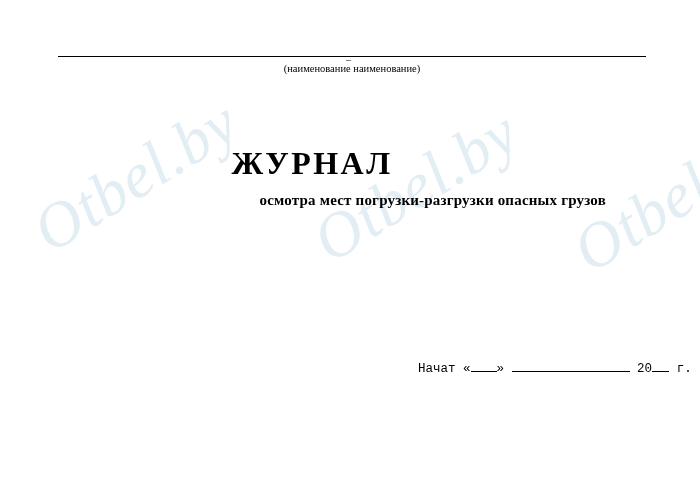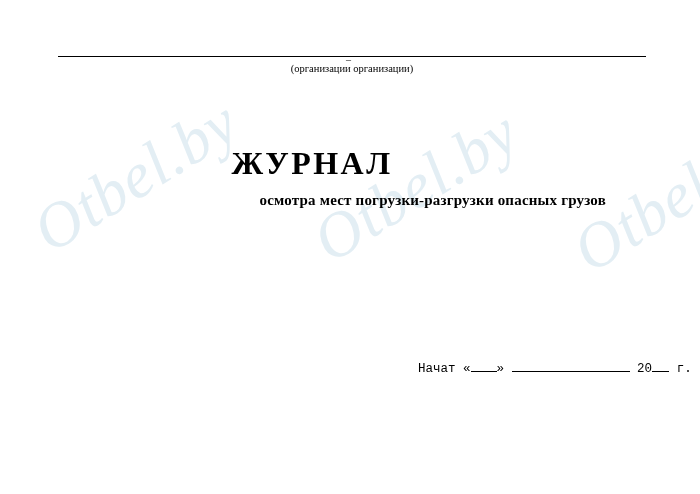--- a/index.html
+++ b/index.html
@@ -139,21 +139,21 @@
   <div class="watermark-layer">
     <div class="wm wm-1">Otbel.by</div>
     <div class="wm wm-2">Otbel.by</div>
     <div class="wm wm-3">Otbel.by</div>
   </div>
 
   <div class="content">
 
     <div class="org-line"></div>
     <div class="org-tick">_</div>
-    <div class="org-caption">(организации организации)</div>
+    <div class="org-caption">(наименование наименование)</div>
 
     <div class="doc-title">ЖУРНАЛ</div>
     <div class="doc-subtitle">осмотра мест погрузки-разгрузки опасных грузов</div>
 
     <div class="signline sign-started">
       <span>Начат</span>
       <span>«</span><span class="u u-short"></span><span>»</span>
       <span class="u u-long"></span>
       <span>20</span><span class="u u-tiny"></span>
       <span>г.</span>

